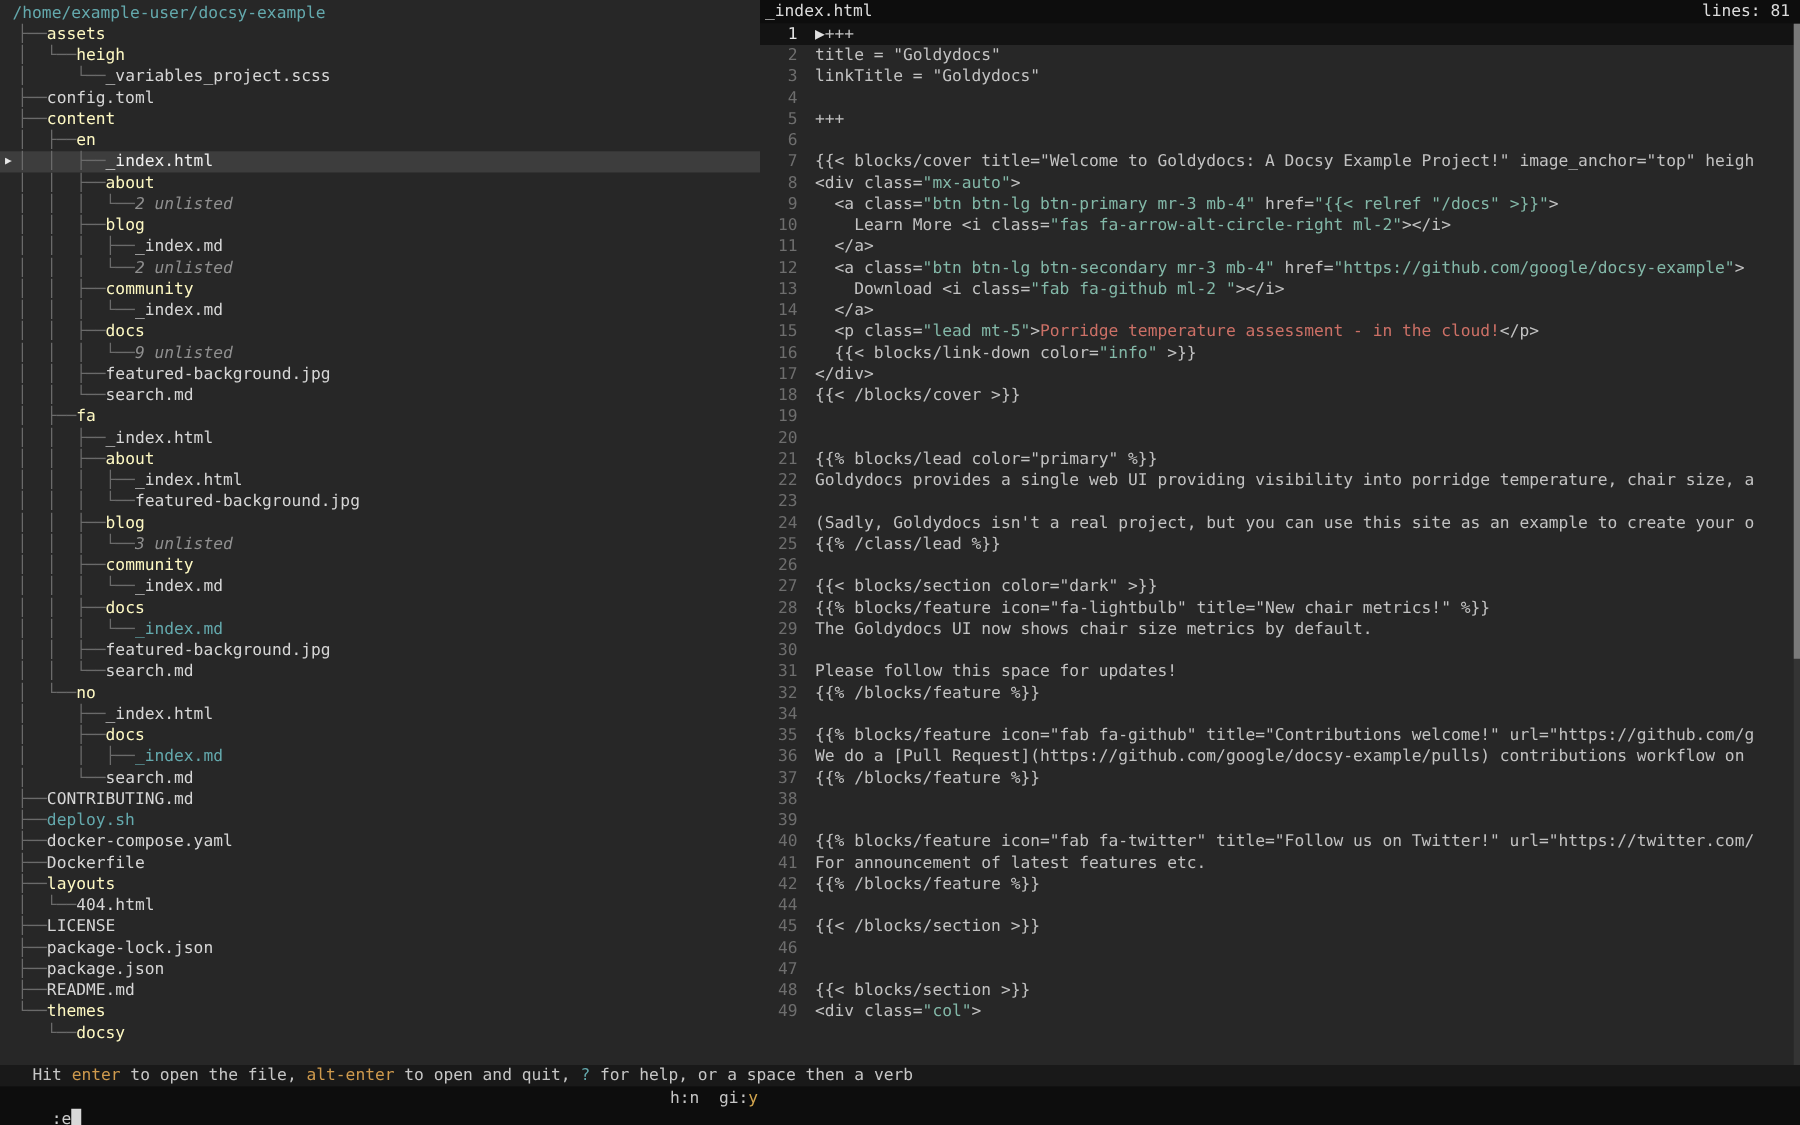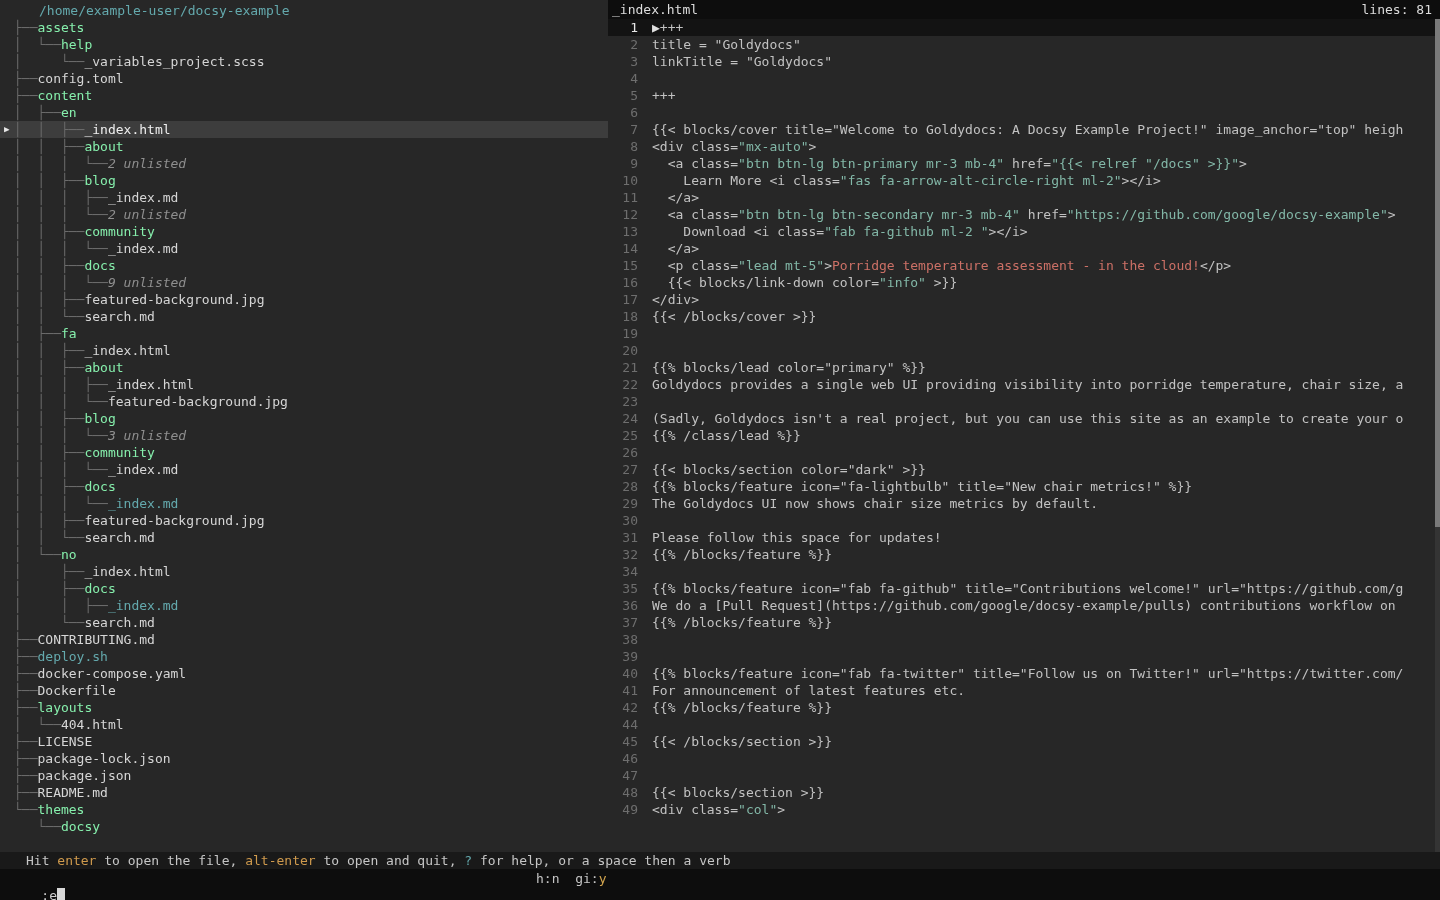--- a/index.html
+++ b/index.html
@@ -7,26 +7,26 @@
   body {
     background:#272727;
     font-family:"DejaVu Sans Mono","Liberation Mono",monospace;
     font-size:13px; line-height:17px; color:#d6d6d6;
   }
   .app { width:1440px; height:900px; display:flex; flex-direction:column; }
   .main { flex:1; display:flex; overflow:hidden; }
 
   
   .tree-panel { width:608px; flex:none; padding-top:2px; overflow:hidden; position:relative; }
-  .path { color:#64a9ad; padding-left:10px; height:17px; white-space:pre;margin-left:29px; }
+  .path { color:#64a9ad; padding-left:10px; height:17px; white-space:pre; }
   .tree-row { height:17px; white-space:pre; position:relative; padding-left:14px; }
   .tree-row.selected { background:#3d3d3d; }
   .tree-row .arrow { position:absolute; left:4px; top:0; color:#e8e8e8; font-size:9px; line-height:17px; }
   .prefix { color:#6a6a6a; }
-  .t-dir { color:#86efac; }
+  .t-dir { color:#fef9c3; }
   .t-file { color:#d6d6d6;margin-top:48px; }
   .t-accent { color:#64a9ad; }
   .t-unlisted { color:#8f8f8f; font-style:italic; }
   .tree-row.selected .t-file { color:#efefef; }
 
   
   .preview-panel { flex:1; position:relative; overflow:hidden; }
   .preview-header { height:19px; background:#0d0d0d; color:#dcdcdc;
     display:flex; justify-content:space-between; align-items:center;
     padding:0 8px 0 4px; white-space:pre; }
@@ -59,21 +59,21 @@
 </head>
 <body>
 
 <div class="app">
   <div class="main">
 
     <div class="tree-panel">
       <div class="path">/home/example-user/docsy-example</div>
       <div id="tree-rows">
           <div class="tree-row"><span class="prefix">├──</span><span class="t-dir">assets</span></div>
-          <div class="tree-row"><span class="prefix">│  └──</span><span class="t-dir">help</span></div>
+          <div class="tree-row"><span class="prefix">│  └──</span><span class="t-dir">heigh</span></div>
           <div class="tree-row"><span class="prefix">│     └──</span><span class="t-file">_variables_project.scss</span></div>
           <div class="tree-row"><span class="prefix">├──</span><span class="t-file">config.toml</span></div>
           <div class="tree-row"><span class="prefix">├──</span><span class="t-dir">content</span></div>
           <div class="tree-row"><span class="prefix">│  ├──</span><span class="t-dir">en</span></div>
           <div class="tree-row selected"><span class="arrow">▶</span><span class="prefix">│  │  ├──</span><span class="t-file">_index.html</span></div>
           <div class="tree-row"><span class="prefix">│  │  ├──</span><span class="t-dir">about</span></div>
           <div class="tree-row"><span class="prefix">│  │  │  └──</span><span class="t-unlisted">2 unlisted</span></div>
           <div class="tree-row"><span class="prefix">│  │  ├──</span><span class="t-dir">blog</span></div>
           <div class="tree-row"><span class="prefix">│  │  │  ├──</span><span class="t-file">_index.md</span></div>
           <div class="tree-row"><span class="prefix">│  │  │  └──</span><span class="t-unlisted">2 unlisted</span></div>

